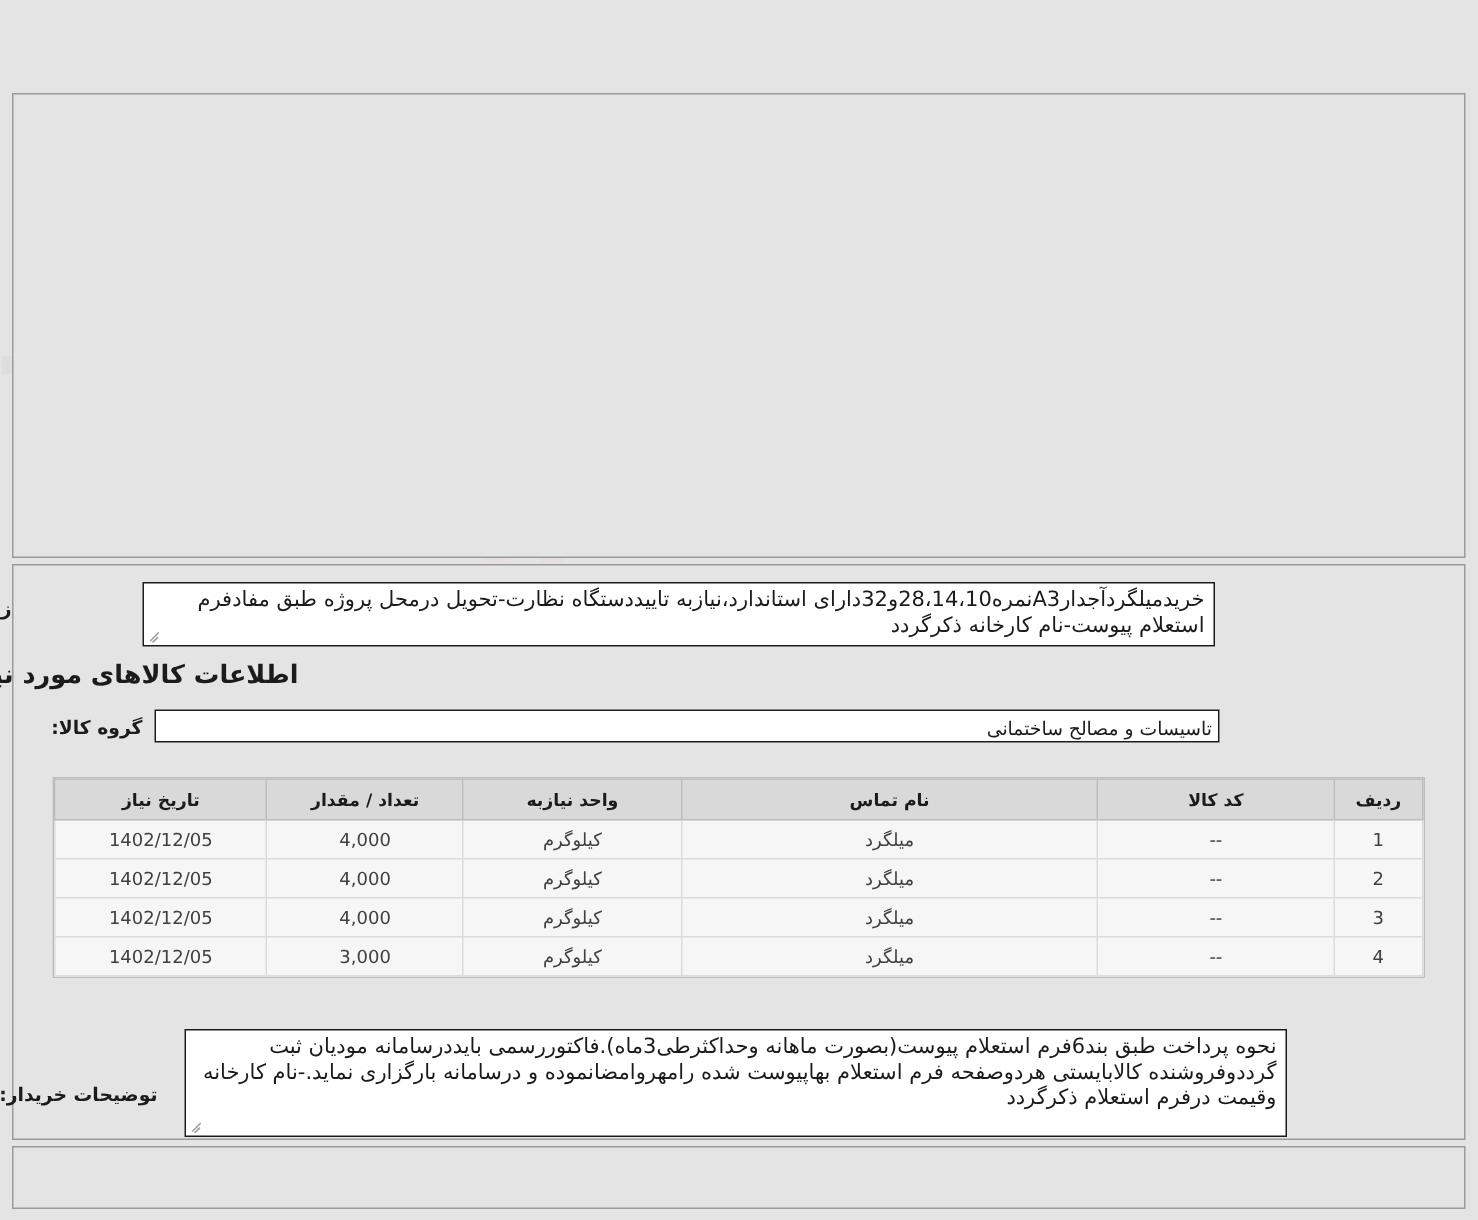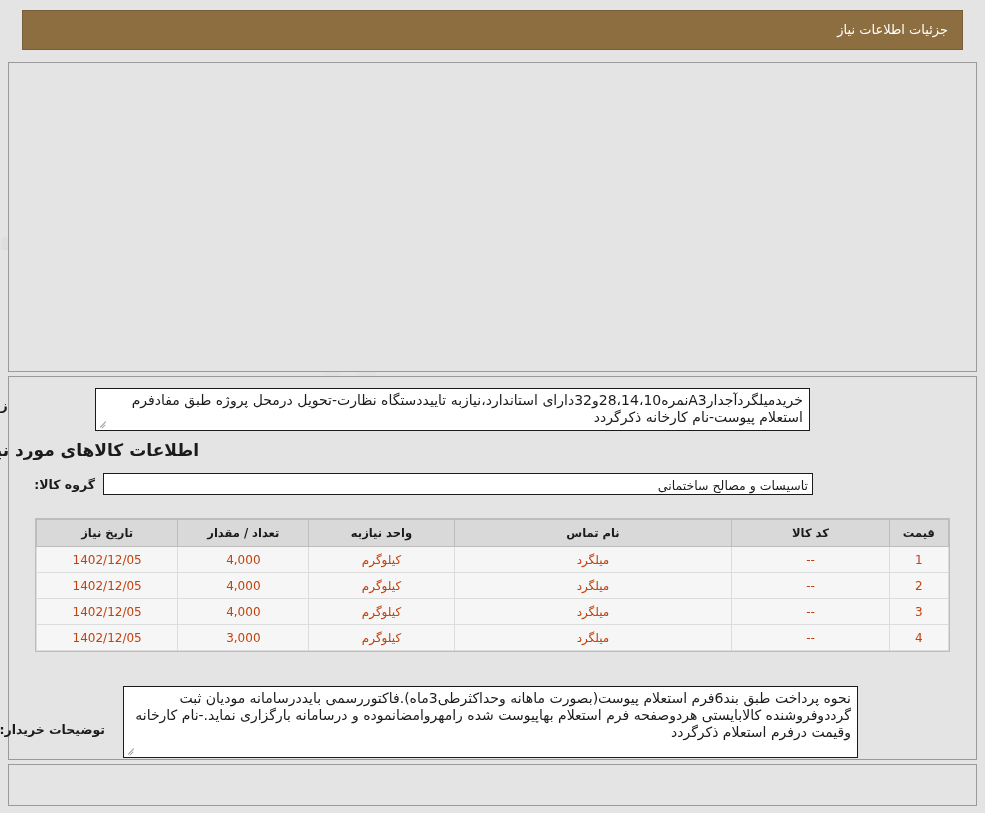--- a/index.html
+++ b/index.html
@@ -158,21 +158,21 @@
     font-weight: bold;
     font-size: 11.5px;
     height: 26px;
     text-align: center;
     padding: 0 4px;
     margin-left: 24px;
   }
   table.items td {
     background: #f6f6f6;
     border: 1px solid #dcdcdc;
-    color: #c2410c;
+    color: #404040;
     height: 25px;
     text-align: center;
     padding: 0 4px;
     font-size: 12px;
   }
   table.items td.num { direction: ltr; }
 
   
   .btn {
     position: absolute;
@@ -202,23 +202,20 @@
       <rect x="226" y="76" width="20" height="78" fill="#c98a8a" opacity="0.6"></rect>
       <rect x="256" y="76" width="20" height="60" fill="#c98a8a" opacity="0.6"></rect>
     </g>
     <text x="330" y="150" font-family="DejaVu Sans, sans-serif" font-size="86" font-weight="bold" fill="#cfcaca" opacity="0.75">AriaTender</text>
     <text x="790" y="150" font-family="DejaVu Sans, sans-serif" font-size="72" font-weight="bold" fill="#cfcaca" opacity="0.75">.net</text>
     <g stroke="#e2c8c8" stroke-width="14" fill="none" opacity="0.55">
       <path d="M300 175 L350 250 L400 175"></path>
     </g>
   </svg>
 
-  <div class="header-bar">
-    <div class="header-title">جزئیات اطلاعات نیاز</div>
-  </div>
 
   <div class="panel panel-top"></div>
 
   <div class="lbl" style="right:860px; top:86px; width:100px;">شماره نیاز:</div>
   <div class="fld center" style="right:612px; top:82px; width:240px;">1102095339000171</div>
 
   <div class="lbl" style="right:374px; top:86px; width:140px;">تاریخ و ساعت اعلان عمومی:</div>
   <div class="fld center" style="right:480px; top:82px; width:188px; left:105px;">16:57 - 1402/11/24</div>
 
   <div class="lbl" style="right:860px; top:114px; width:110px;">نام دستگاه خریدار:</div>
@@ -275,21 +272,21 @@
 
   <div class="lbl lbl-bold" style="right:786px; top:443px; width:160px; font-size:17px; z-index:2;">اطلاعات کالاهای مورد نیاز</div>
 
   <div class="lbl lbl-bold" style="right:890px; top:477px; width:70px; z-index:2;">گروه کالا:</div>
   <div class="fld right" style="right:172px; top:473px; width:710px; z-index:2;">تاسیسات و مصالح ساختمانی</div>
 
   <div class="tbl-wrap">
     <table class="items">
       <thead>
         <tr>
-          <th style="width:52px;">قیمت</th>
+          <th style="width:52px;">ردیف</th>
           <th style="width:160px;">کد کالا</th>
           <th style="width:290px;">نام تماس</th>
           <th style="width:145px;">واحد نیازبه</th>
           <th style="width:130px;">تعداد / مقدار</th>
           <th style="width:138px;">تاریخ نیاز</th>
         </tr>
       </thead>
       <tbody>
         <tr>
           <td class="num">1</td>

